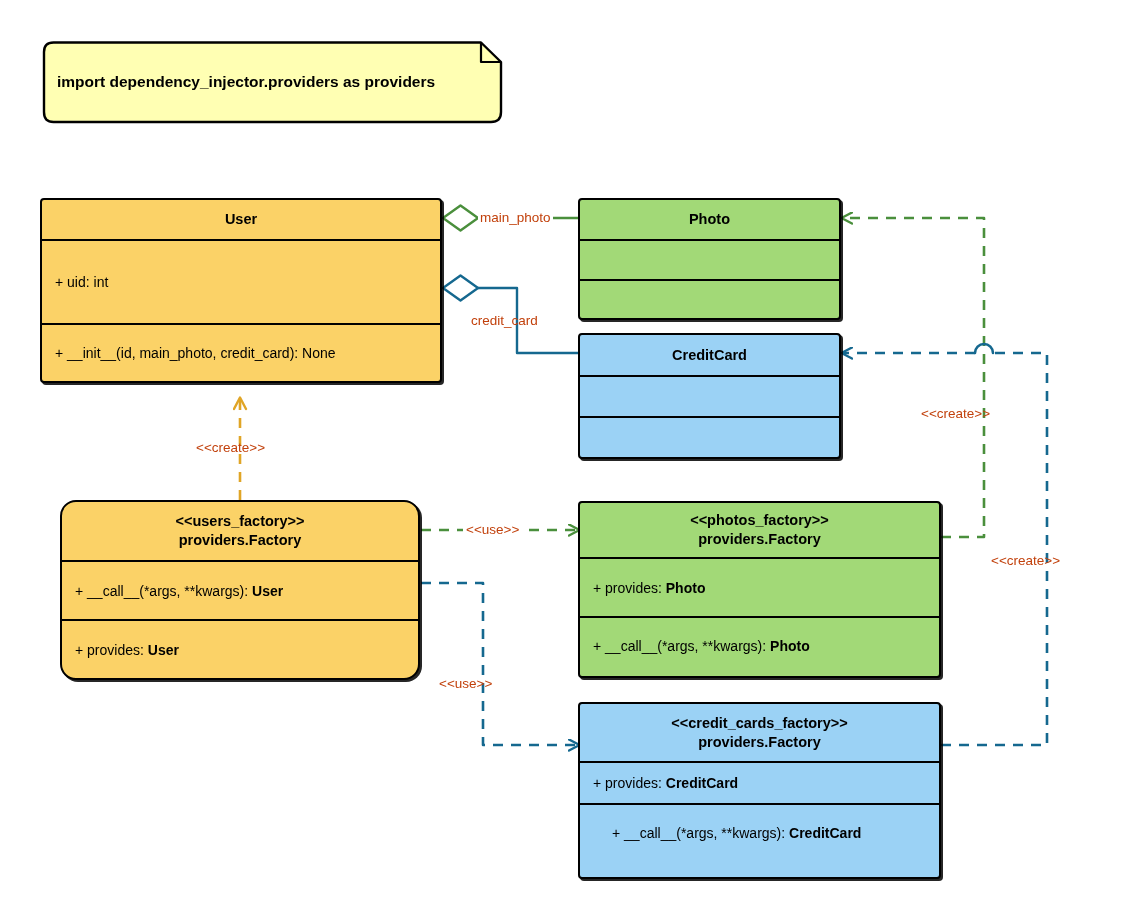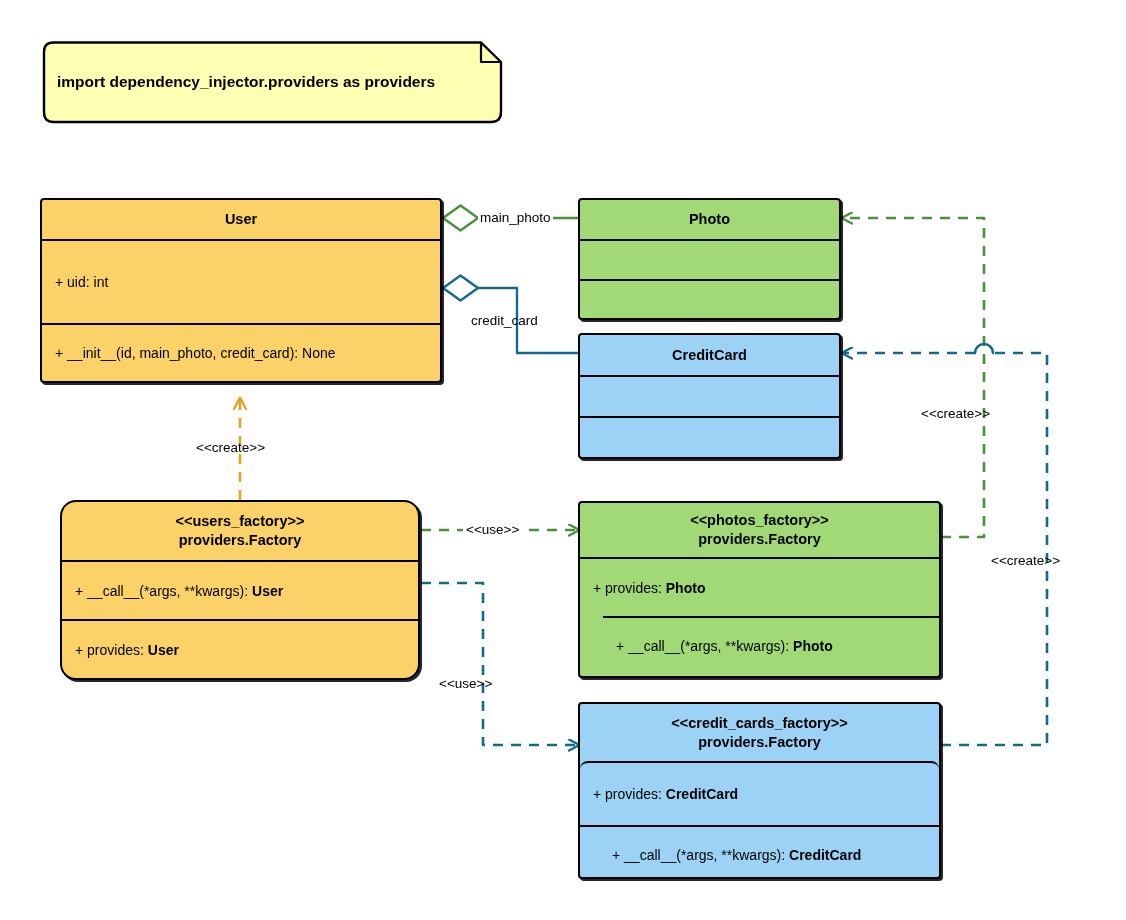--- a/index.html
+++ b/index.html
@@ -24,21 +24,21 @@
   .row span.b{font-weight:bold;}
   .attrs{display:flex;flex-direction:column;justify-content:center;padding-left:13px;
          font-size:14px;line-height:1.47;}
   .attrs div span.b{font-weight:bold;}
 
   .c-yellow{background:#fbd267;}
   .c-green{background:#a2d977;}
   .c-blue{background:#9bd2f5;}
 
   
-  .elabel{position:absolute;font-size:13.5px;white-space:nowrap;color:#000000;
+  .elabel{position:absolute;font-size:13.5px;white-space:nowrap;color:#c2410c;
           background:#ffffff;line-height:1;}
   .elabel.nb{background:transparent;}
 </style>
 </head>
 <body>
 
 <div id="stage">
 
   <svg class="layer" viewBox="0 0 1126 920">
     <defs>
@@ -147,33 +147,33 @@
   <div class="cls c-green" style="left:578px;top:501px;width:363px;height:177px;">
     <div class="sec hdr" style="height:54px;">
       <div>&lt;&lt;photos_factory&gt;&gt;</div>
       <div>providers.Factory</div>
     </div>
     <div class="sec row" style="height:59px;">
       <div>
         <span>+ </span><span>provides: </span><span class="b">Photo</span>
       </div>
     </div>
-    <div class="sec row" style="height:58px;margin-left:23px;">
+    <div class="sec row" style="height:58px;">
       <div>
         <span>+ </span><span>__call__(*args, **kwargs): </span><span class="b">Photo</span>
       </div>
     </div>
   </div>
 
   <div class="cls c-blue" style="left:578px;top:702px;width:363px;height:177px;">
     <div class="sec hdr" style="height:57px;">
       <div>&lt;&lt;credit_cards_factory&gt;&gt;</div>
       <div>providers.Factory</div>
     </div>
-    <div class="sec row" style="height:64px;border-radius:8px;">
+    <div class="sec row" style="height:42px;">
       <div>
         <span>+ </span><span>provides: </span><span class="b">CreditCard</span>
       </div>
     </div>
     <div class="sec row" style="height:58px;padding-left:32px;">
       <div>
         <span>+ </span><span>__call__(*args, **kwargs): </span><span class="b">CreditCard</span>
       </div>
     </div>
   </div>

